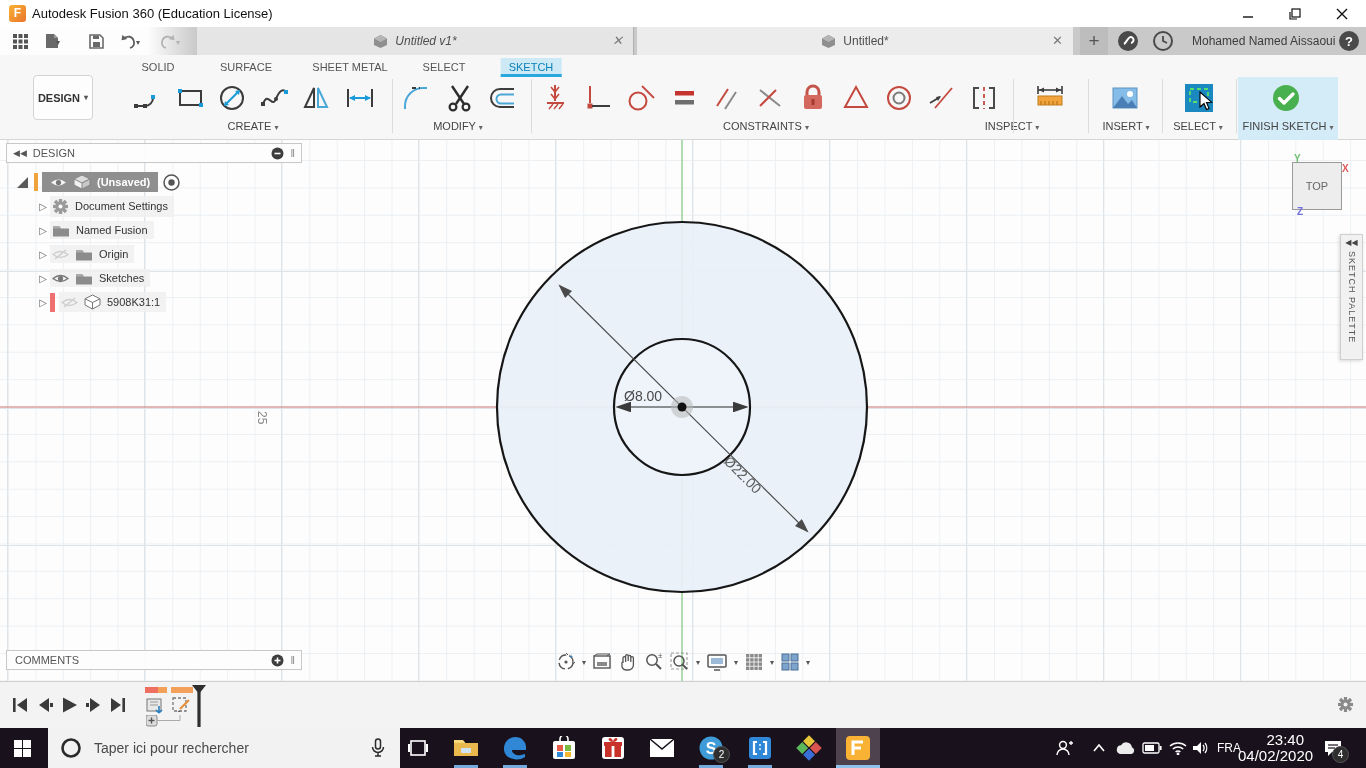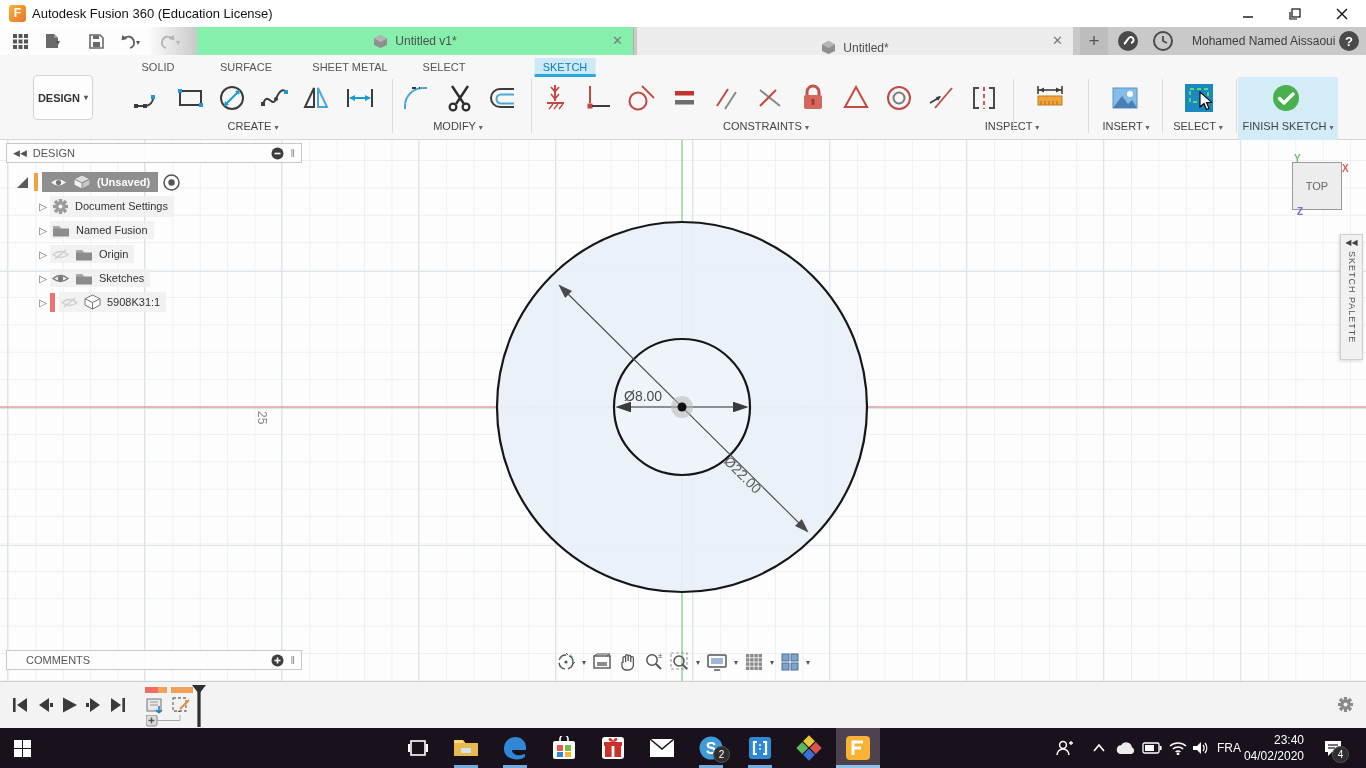--- a/index.html
+++ b/index.html
@@ -16,31 +16,31 @@
     background:linear-gradient(135deg,#f8b133,#e9762d);color:#fff;font-weight:bold;
     font-size:12px;text-align:center;line-height:17px;}
   .winbtn{top:0;width:46px;height:27px;display:flex;align-items:center;justify-content:center;}
 
   
   .tabrow{left:0;top:27px;width:1366px;height:28px;background:#c9c9c9;}
   .qatzone{left:0;top:0;width:197px;height:28px;background:linear-gradient(90deg,#fdfdfd 75%,#c9c9c9);}
   .qbtn{top:3px;width:24px;height:22px;display:flex;align-items:center;justify-content:center;}
   .doctab{top:0;height:28px;display:flex;align-items:center;justify-content:center;gap:7px;
     font-size:12px;color:#4e4e4e;}
-  .tab-inactive{background:#86efac;border-right:1px solid #b0b0b0;}
-  .tab-active{background:#ececec;align-items:flex-end;}
+  .tab-inactive{background:#e5e5e5;border-right:1px solid #b0b0b0;font-style:italic;}
+  .tab-active{background:#ececec;}
   .tab-close{font-size:13px;color:#7a7a7a;position:absolute;right:10px;top:6px;}
   .newtab{left:1080px;top:0px;width:28px;height:28px;background:#bdbdbd;color:#555;
     font-size:19px;text-align:center;line-height:27px;}
   .username{font-size:12px;color:#3c3c3c;top:7px;left:1192px;}
 
   
   .ribbon{left:0;top:55px;width:1366px;height:85px;background:#f7f7f7;border-bottom:1px solid #d5d5d5;box-sizing:border-box;}
   .envtab{top:3px;transform:translateX(-50%);font-size:11px;color:#555;padding:3px 8px;}
-  .envtab.active{background:#cde9f6;color:#0a80ba;border-bottom:3px solid #28a8dc;padding-bottom:1px;margin-left:34px;}
+  .envtab.active{background:#cde9f6;color:#0a80ba;border-bottom:3px solid #28a8dc;padding-bottom:1px;}
   .ricon{top:27px;width:32px;height:32px;}
   .rgroup{top:65px;transform:translateX(-50%);font-size:11px;color:#444;white-space:nowrap;}
   .rgroup .caret{font-size:8px;color:#666;}
   .rsep{top:24px;width:1px;height:54px;background:#dcdcdc;}
   .design-btn{left:33px;top:20px;width:58px;height:43px;background:#fdfdfd;border:1px solid #d4d4d4;
     border-radius:4px;font-size:11px;font-weight:bold;color:#333;display:flex;align-items:center;justify-content:center;gap:4px;}
   .finish-block{left:1238px;top:22px;width:100px;height:63px;background:#d4ebf8;}
 
   
   .canvas{left:0;top:140px;width:1366px;height:541px;background-color:#fdfdfd;
@@ -74,21 +74,21 @@
   .ficon{top:12px;width:22px;height:22px;}
 
   
   .taskbar{left:0;top:728px;width:1366px;height:40px;background:#19121c;}
   .search{left:48px;top:0;width:352px;height:40px;background:#f2f2f2;display:flex;align-items:center;
     font-size:14px;color:#4a4a4a;gap:12px;padding-left:12px;box-sizing:border-box;}
   .tbicon{top:4px;width:32px;height:32px;display:flex;align-items:center;justify-content:center;}
   .runline{top:37px;height:3px;width:24px;background:#76a9dc;}
   .trayicon{top:10px;width:22px;height:20px;display:flex;align-items:center;justify-content:center;}
   .traytxt{color:#fff;font-size:12px;}
-  .clock{left:1238px;top:4px;width:66px;color:#fff;font-size:12px;text-align:right;line-height:16px;}
+  .clock{left:1238px;top:4px;width:66px;color:#fff;font-size:15px;text-align:right;line-height:16px;}
   .badge{position:absolute;background:#2e2e2e;color:#fff;border-radius:50%;width:15px;height:15px;
     font-size:10px;text-align:center;line-height:15px;border:1px solid #555;}
 </style>
 </head>
 <body>
 
 <div class="abs titlebar">
   <div class="abs fusion-logo">F</div>
   <div class="abs app-title">Autodesk Fusion 360 (Education License)</div>
   <div class="abs winbtn" style="left:1225px">
@@ -525,21 +525,21 @@
       <svg width="17" height="16">
           <polygon points="8.5,1 16,4.8 16,11 8.5,15 1,11 1,4.8" fill="#fff" stroke="#777"></polygon>
           <polyline points="1,4.8 8.5,8.5 16,4.8" fill="none" stroke="#777"></polyline>
           <line x1="8.5" y1="8.5" x2="8.5" y2="15" stroke="#777"></line>
         </svg>
       <span>5908K31:1</span>
     </div>
   </div>
 
   <div class="abs panel-h" style="left:6px;top:510px;width:296px">
-    <span style="margin-left:13px">COMMENTS</span>
+    <span style="margin-left:2px">COMMENTS</span>
     <span style="margin-left:auto">
       <svg width="13" height="13">
           <circle cx="6.5" cy="6.5" r="6" fill="#3d3d3d"></circle>
           <line x1="3.5" y1="6.5" x2="9.5" y2="6.5" stroke="#fff" stroke-width="1.6"></line>
           <line x1="6.5" y1="3.5" x2="6.5" y2="9.5" stroke="#fff" stroke-width="1.6"></line>
         </svg>
       </span>
     <span style="color:#888">‖</span>
   </div>
 
@@ -714,20 +714,30 @@
 
 <div class="abs taskbar">
   <div class="abs tbicon" style="left:6px">
     <svg width="17" height="17" fill="#fff">
         <rect x="0" y="0" width="8" height="8"></rect>
         <rect x="9" y="0" width="8" height="8"></rect>
         <rect x="0" y="9" width="8" height="8"></rect>
         <rect x="9" y="9" width="8" height="8"></rect>
       </svg>
     </div>
+  <div class="abs search">
+    <svg width="22" height="22">
+        <circle cx="11" cy="11" r="8.5" fill="none" stroke="#2b2b2b" stroke-width="2.6"></circle>
+      </svg>
+    <span>Taper ici pour rechercher</span>
+    <svg width="16" height="20" style="margin-left:auto;margin-right:14px">
+        <rect x="5.5" y="1" width="5" height="10" rx="2.5" fill="none" stroke="#2b2b2b" stroke-width="1.5"></rect>
+        <path d="M2.5,9 a5.5,5.5 0 0 0 11,0 M8,14.5 V18 M5,18 h6" fill="none" stroke="#2b2b2b" stroke-width="1.5"></path>
+      </svg>
+  </div>
   <div class="abs tbicon" style="left:402px">
     <svg width="20" height="18">
         <rect x="3" y="2" width="14" height="14" fill="none" stroke="#fff" stroke-width="1.6"></rect>
         <rect x="0" y="5" width="2" height="8" fill="#fff"></rect>
         <rect x="18" y="5" width="2" height="8" fill="#fff"></rect>
       </svg>
     </div>
 
   <div class="abs tbicon" style="left:450px">
     <svg width="26" height="22">

